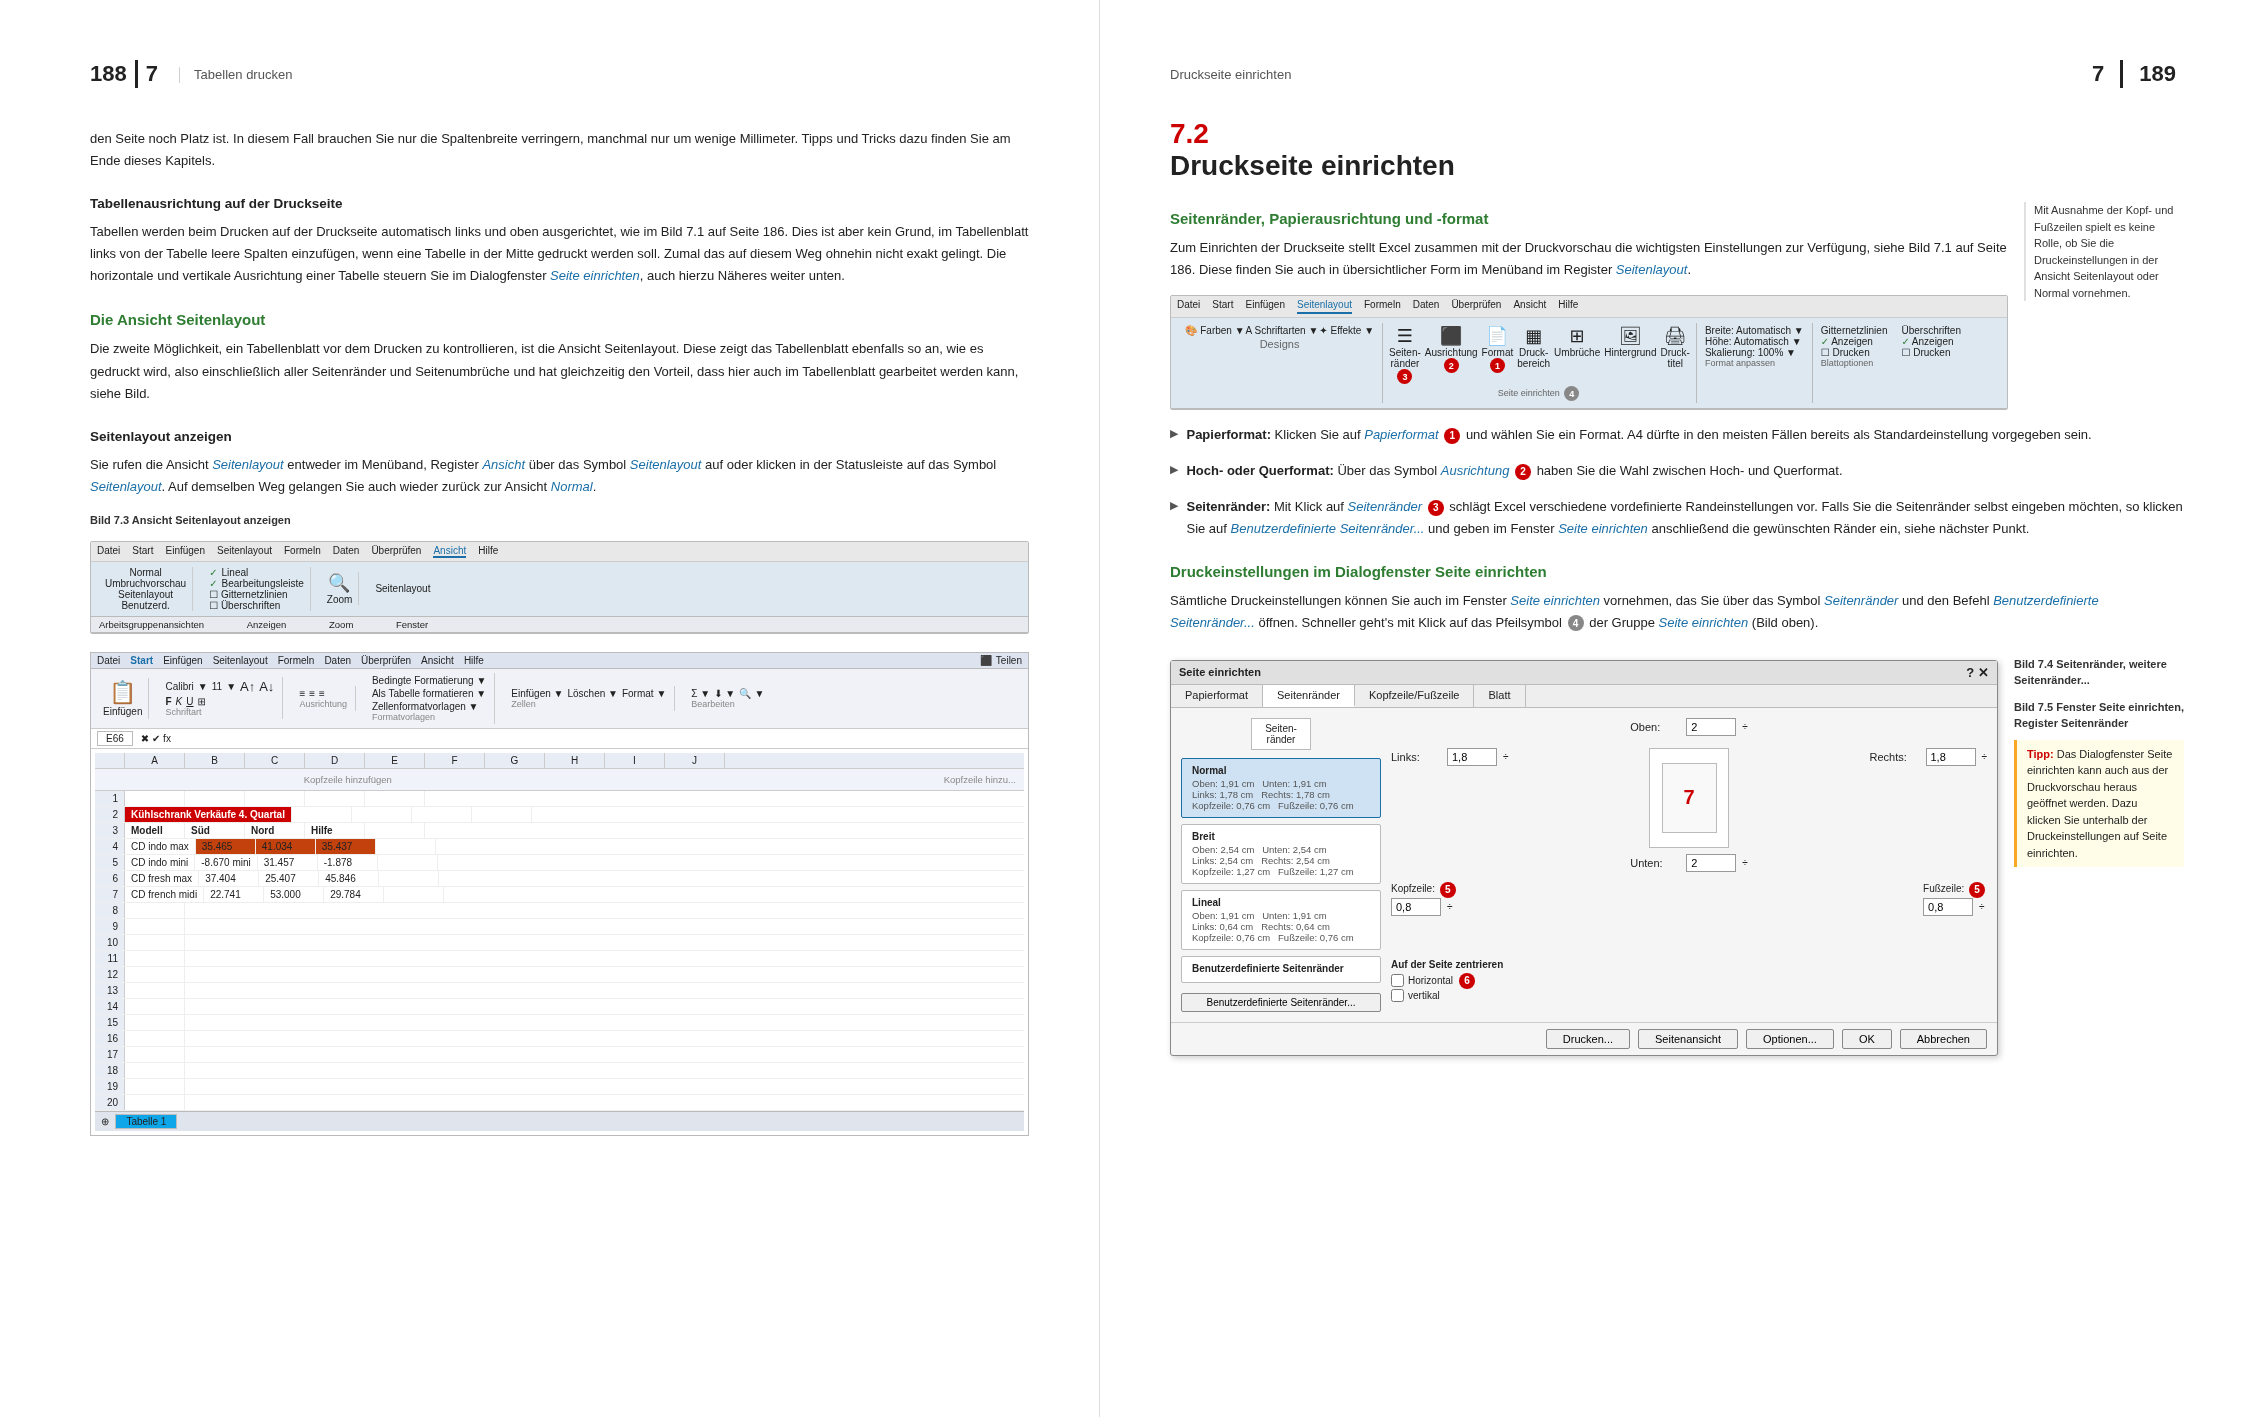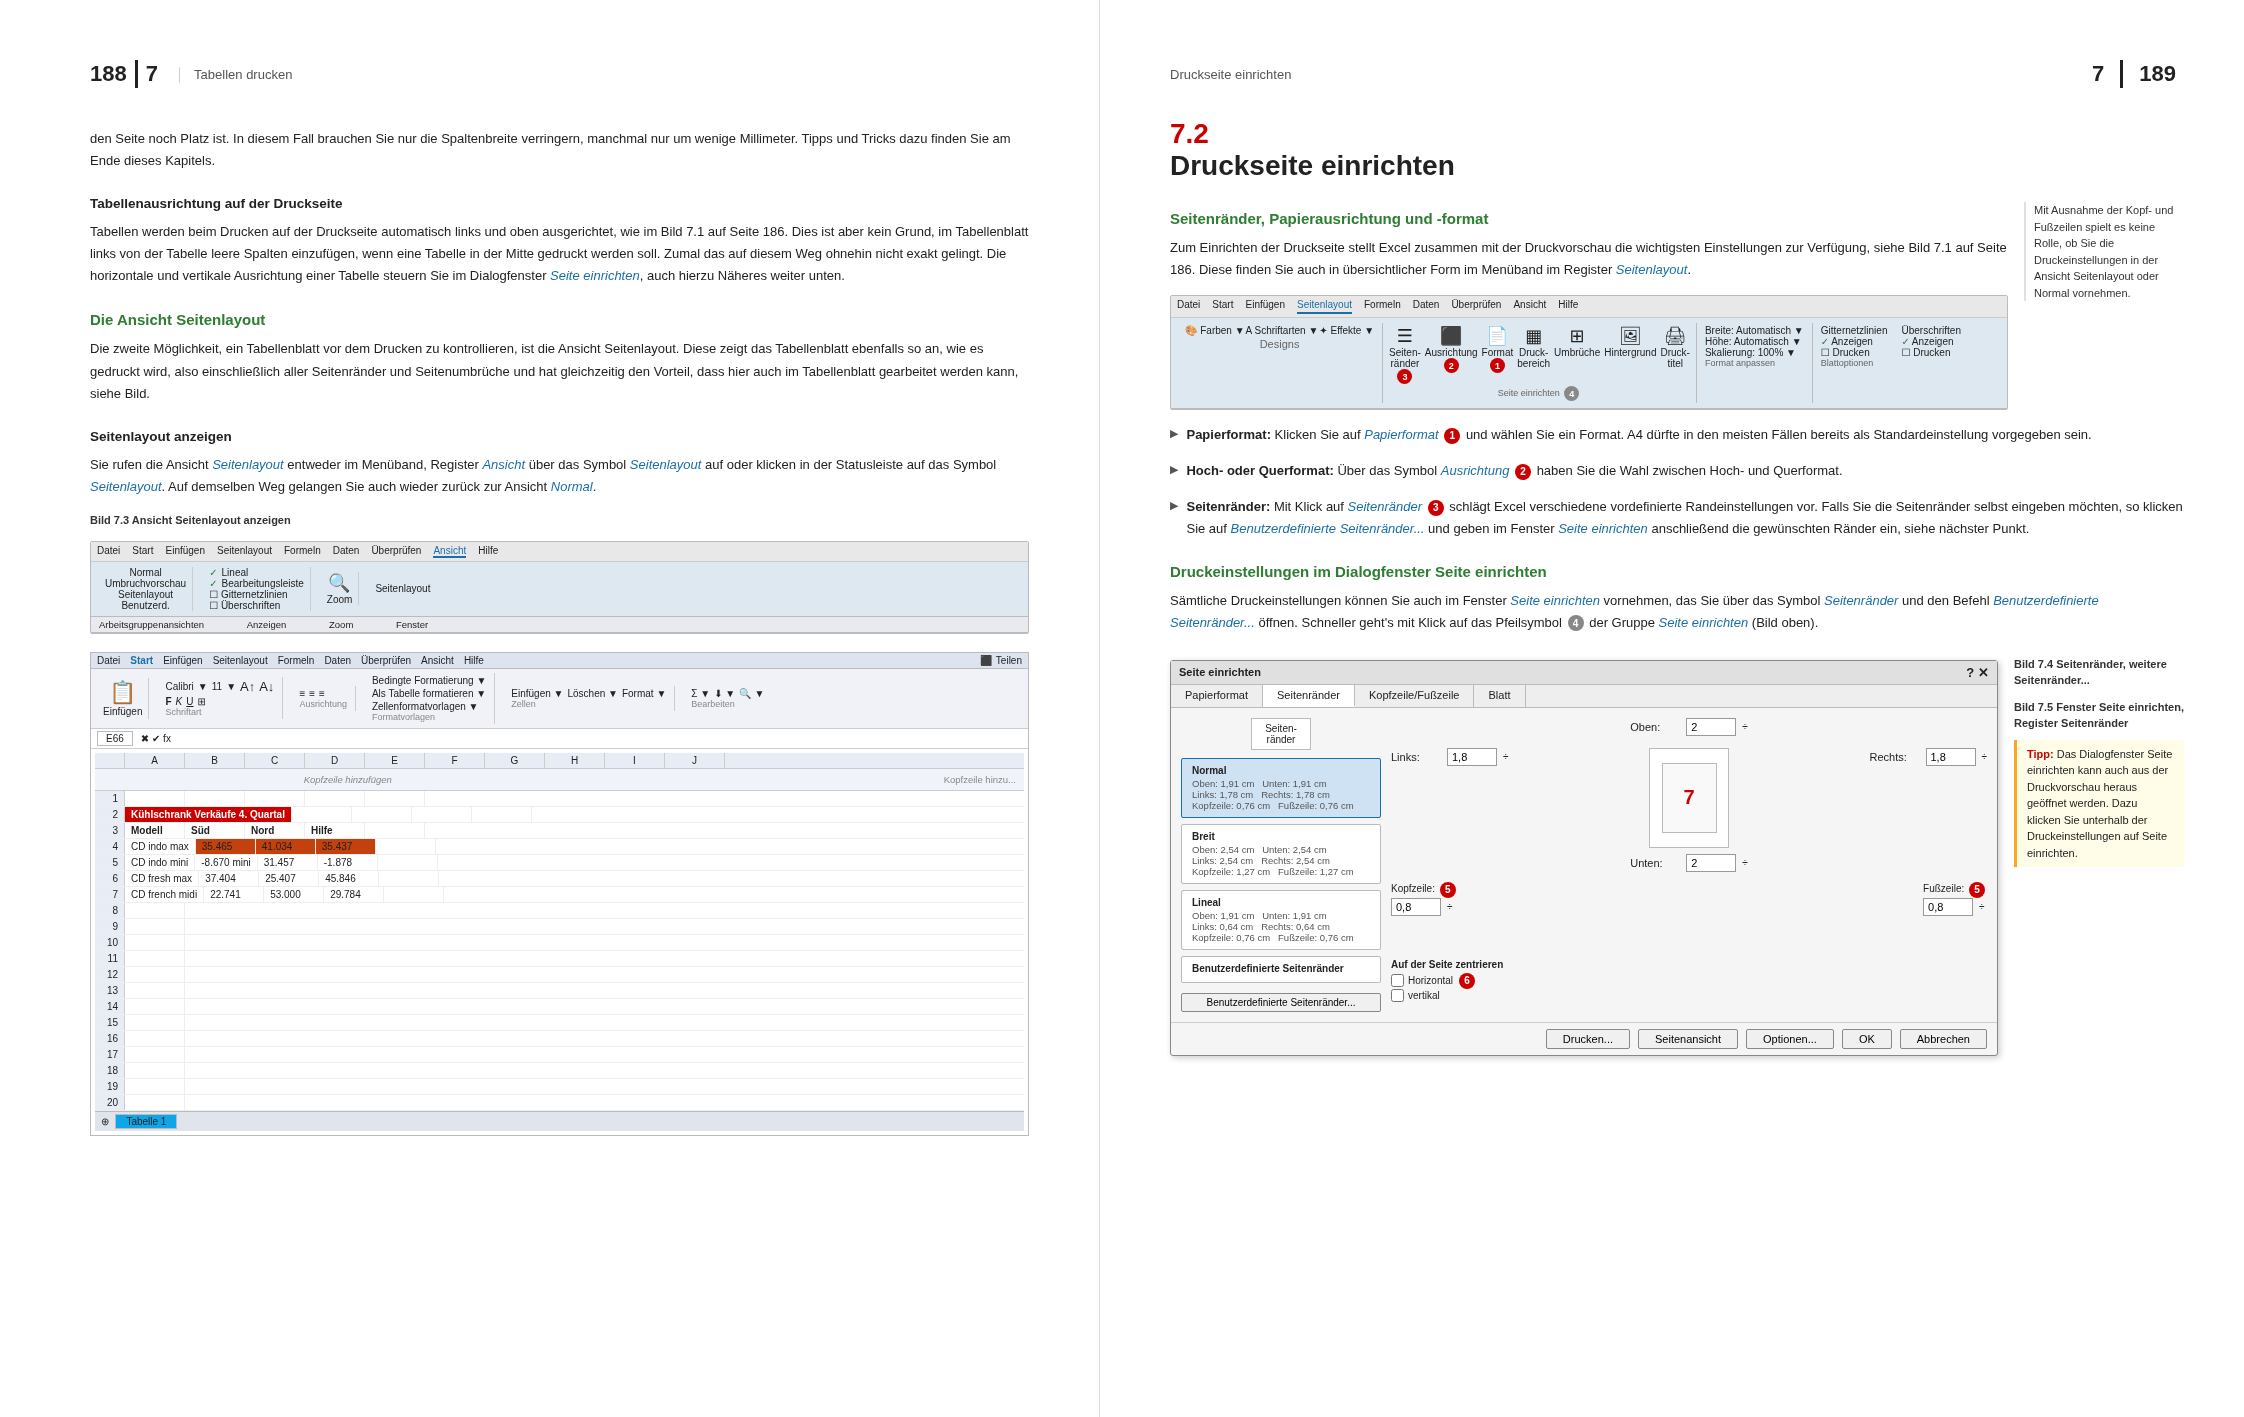--- a/index.html
+++ b/index.html
@@ -555,21 +555,21 @@
           <div class="excel-col-header">E</div>
           <div class="excel-col-header">F</div>
           <div class="excel-col-header">G</div>
           <div class="excel-col-header">H</div>
           <div class="excel-col-header">I</div>
           <div class="excel-col-header">J</div>
         </div>
 
         <div style="display:flex;background:#f0f4fa;border-bottom:1px solid #ccc;min-height:22px;font-size:9.5px;color:#888;align-items:center;">
           <div style="width:30px;"></div>
-          <div style="flex:1;text-align:center;font-style:italic;">Kopfzeile hinzufügen</div>
+          <div style="flex:1;text-align:center;">Kopfzeile hinzufügen</div>
           <div style="flex:1;text-align:right;padding-right:8px;">Kopfzeile hinzu...</div>
         </div>
 
         <div class="excel-row">
           <div class="excel-row-num">1</div>
           <div class="excel-cell"></div>
           <div class="excel-cell"></div>
           <div class="excel-cell"></div>
           <div class="excel-cell"></div>
           <div class="excel-cell"></div>

